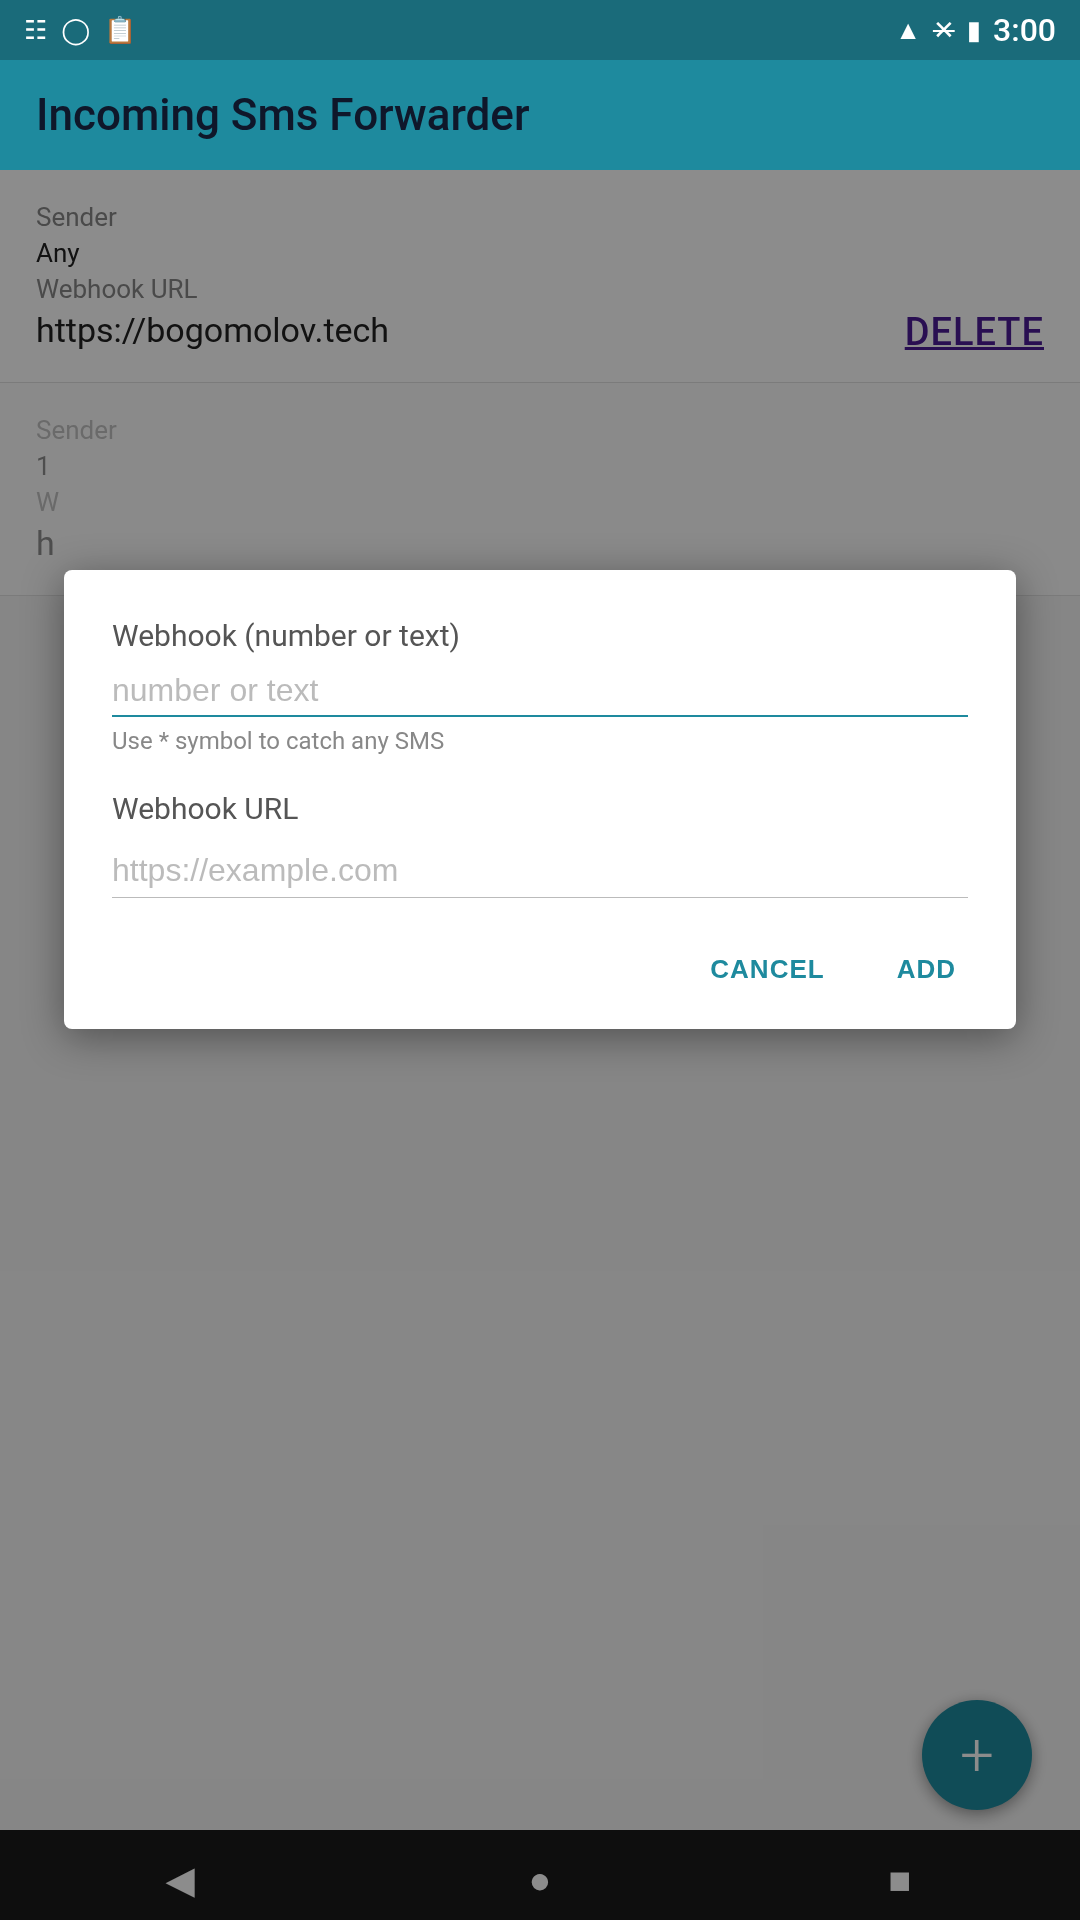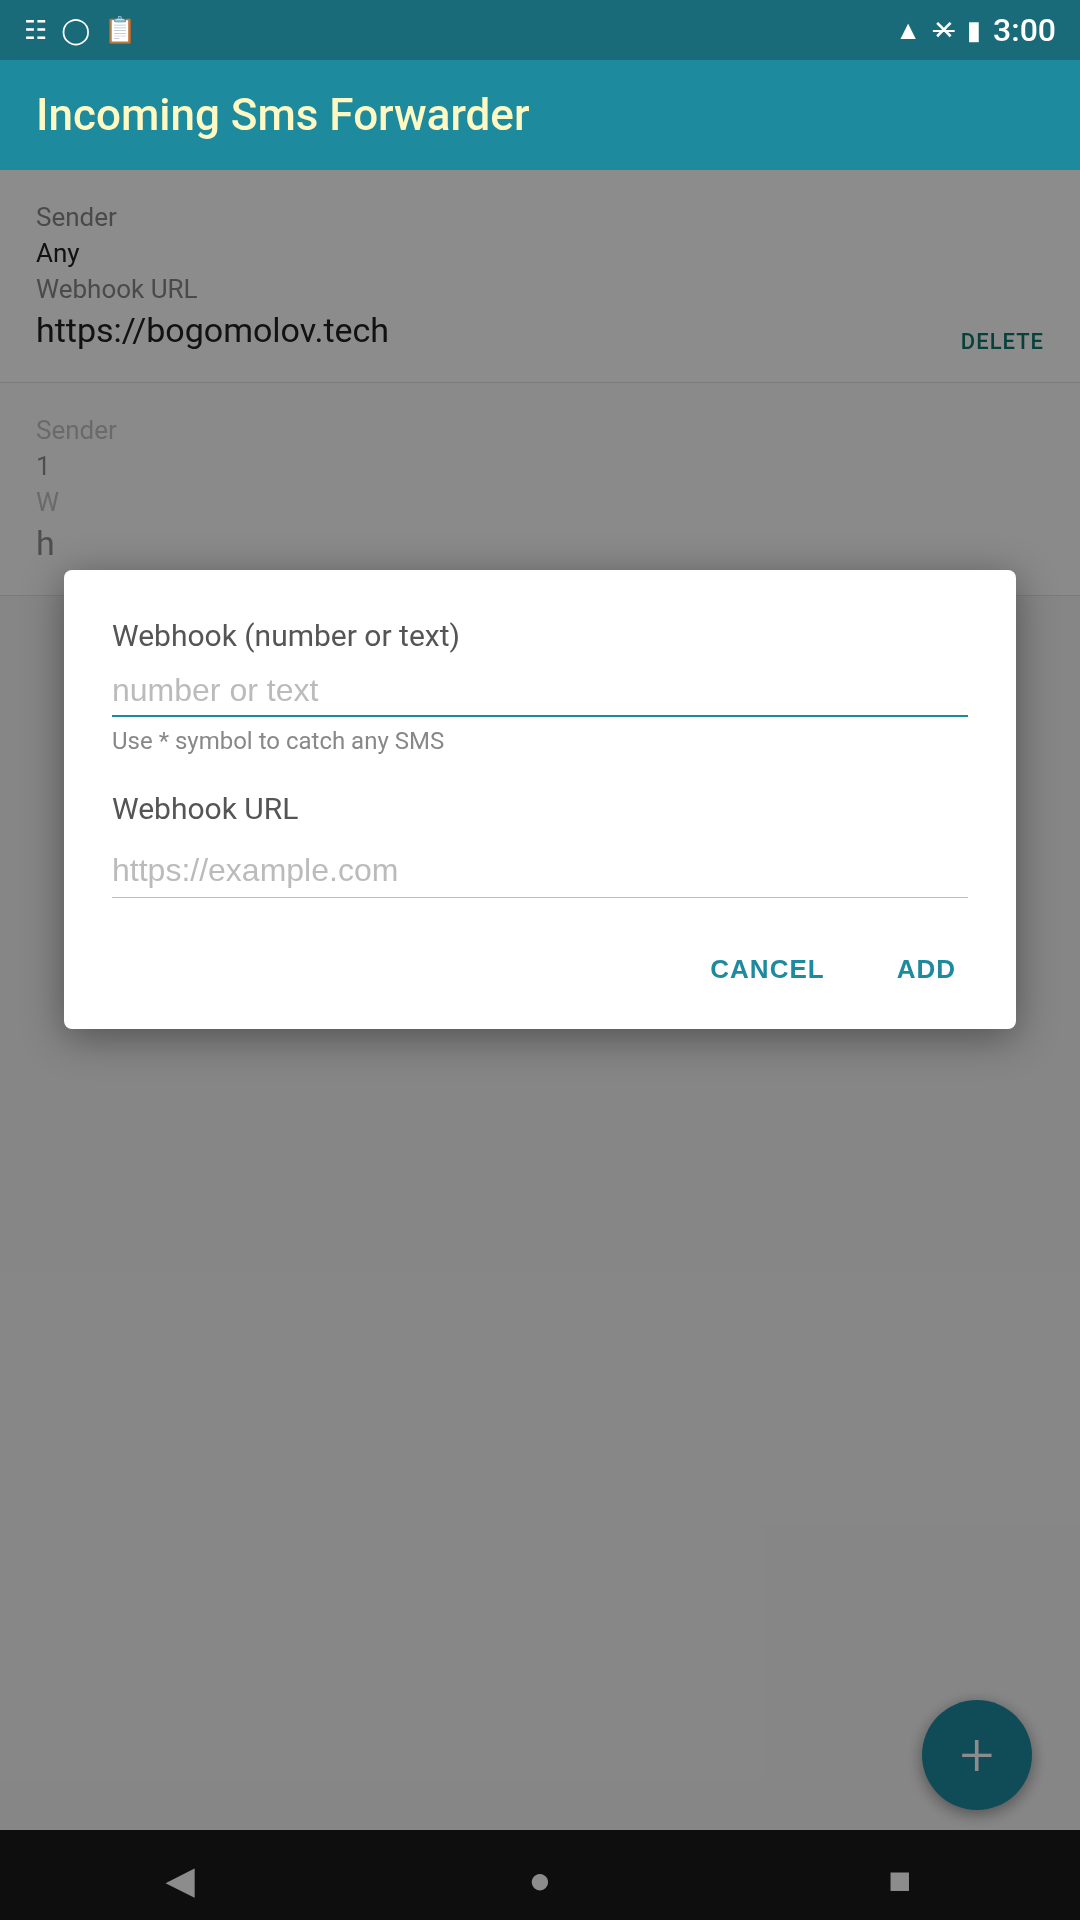--- a/index.html
+++ b/index.html
@@ -45,21 +45,21 @@
     
     .app-bar {
       width: 100%;
       height: 110px;
       background: #1e8a9e;
       display: flex;
       align-items: center;
       padding: 0 36px;
     }
     .app-bar-title {
-      color: #fef9c3;
+      color: #0f172a;
       font-size: 44px;
       font-weight: 500;
     }
 
     
     .main-content {
       width: 100%;
       background: #f5f5f5;
       position: relative;
     }
@@ -83,25 +83,26 @@
       margin-bottom: 6px;
     }
     .card-value-url {
       font-size: 34px;
       color: #222;
     }
     .card-delete {
       position: absolute;
       right: 36px;
       bottom: 28px;
-      color: #0f766e;
-      font-size: 22px;
+      color: #4c1d95;
+      font-size: 38px;
       font-weight: 500;
       letter-spacing: 1px;
       cursor: pointer;
+      text-decoration: underline;
     }
 
     
     .card-partial {
       background: rgba(255,255,255,0.7);
       margin: 0;
       padding: 32px 36px 32px 36px;
       border-bottom: 1px solid #e0e0e0;
       position: relative;
     }

